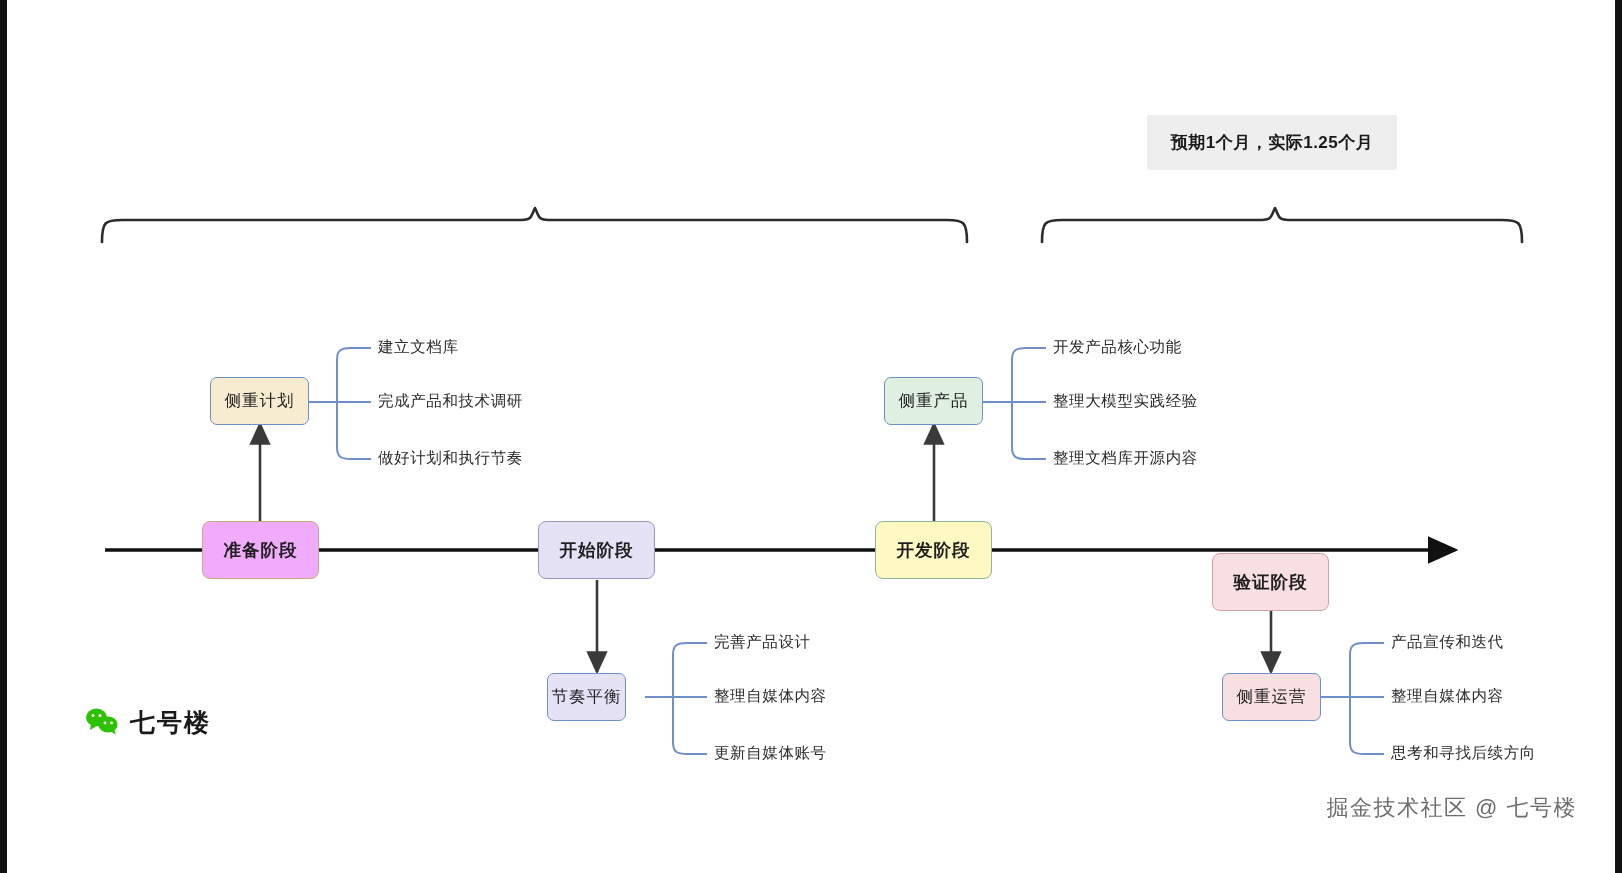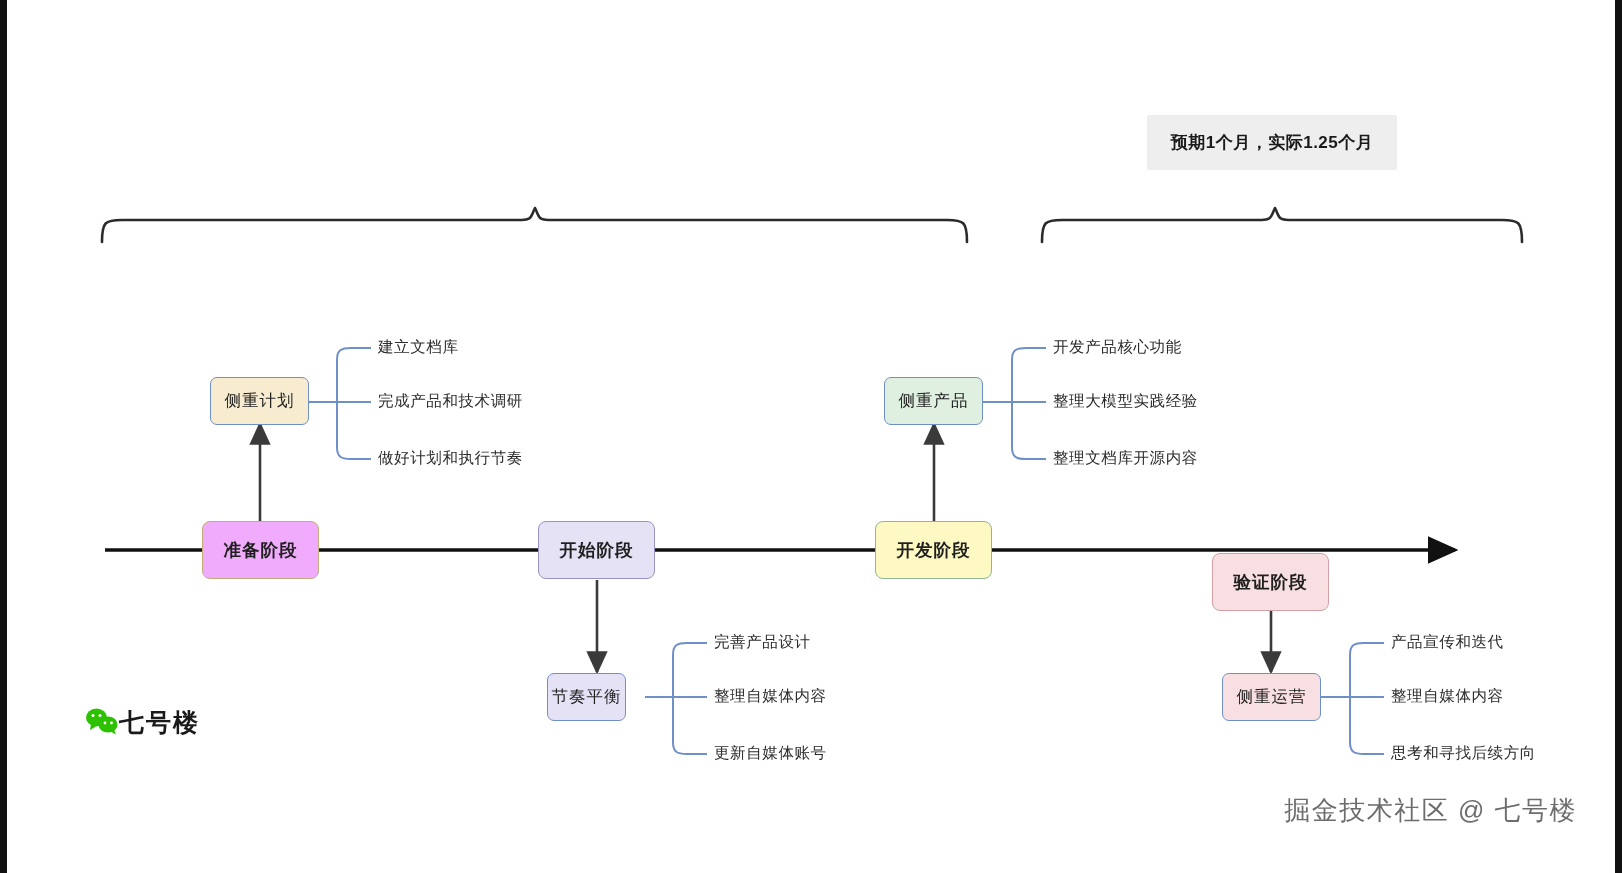--- a/index.html
+++ b/index.html
@@ -86,35 +86,36 @@
     z-index: 3;
   }
 
   
   #wechat-credit {
     position: absolute;
     left: 78px;
     top: 706px;
     display: flex;
     align-items: center;
+    gap: 11px;
     z-index: 5;
   }
   #wechat-credit .wc-name {
     font-size: 25px;
     font-weight: bold;
     color: #1a1a1a;
     letter-spacing: 2px;
   }
 
   
   #watermark {
     position: absolute;
     right: 38px;
     top: 793px;
-    font-size: 26px;
+    font-size: 22px;
     color: #6d6d6d;
     letter-spacing: 1.5px;
     z-index: 5;
   }
 </style>
 </head>
 <body>
 
 <div id="canvas">
 

